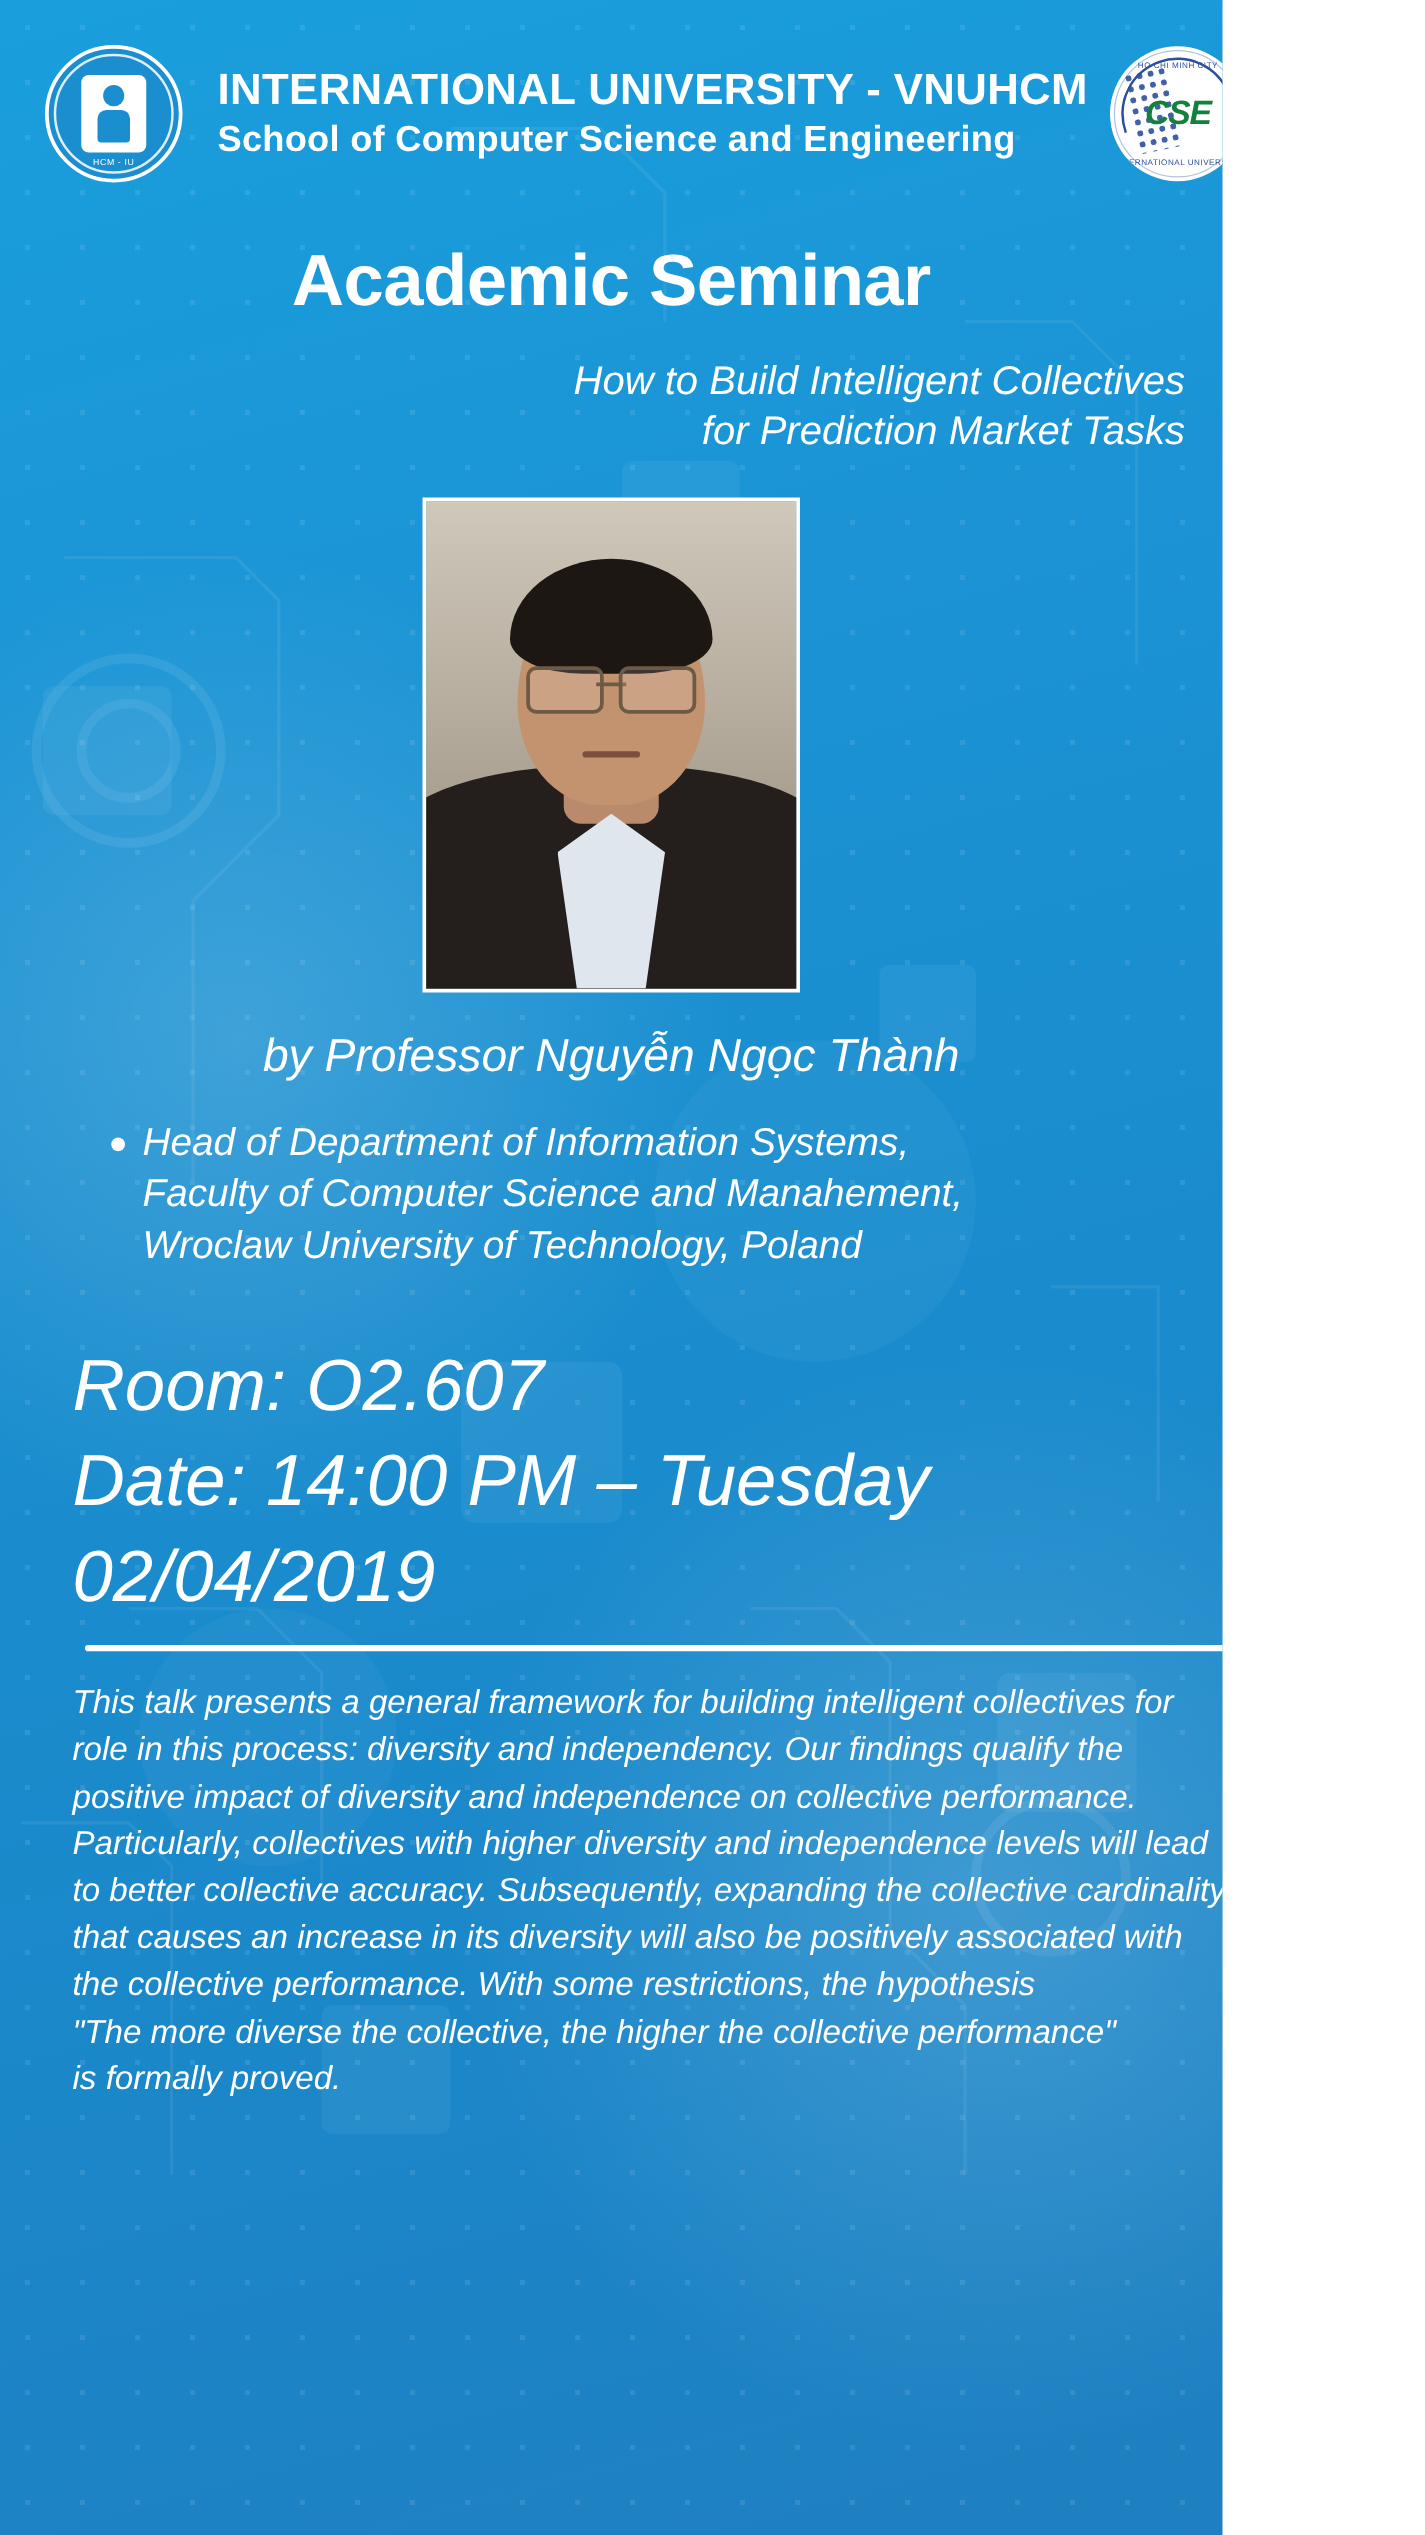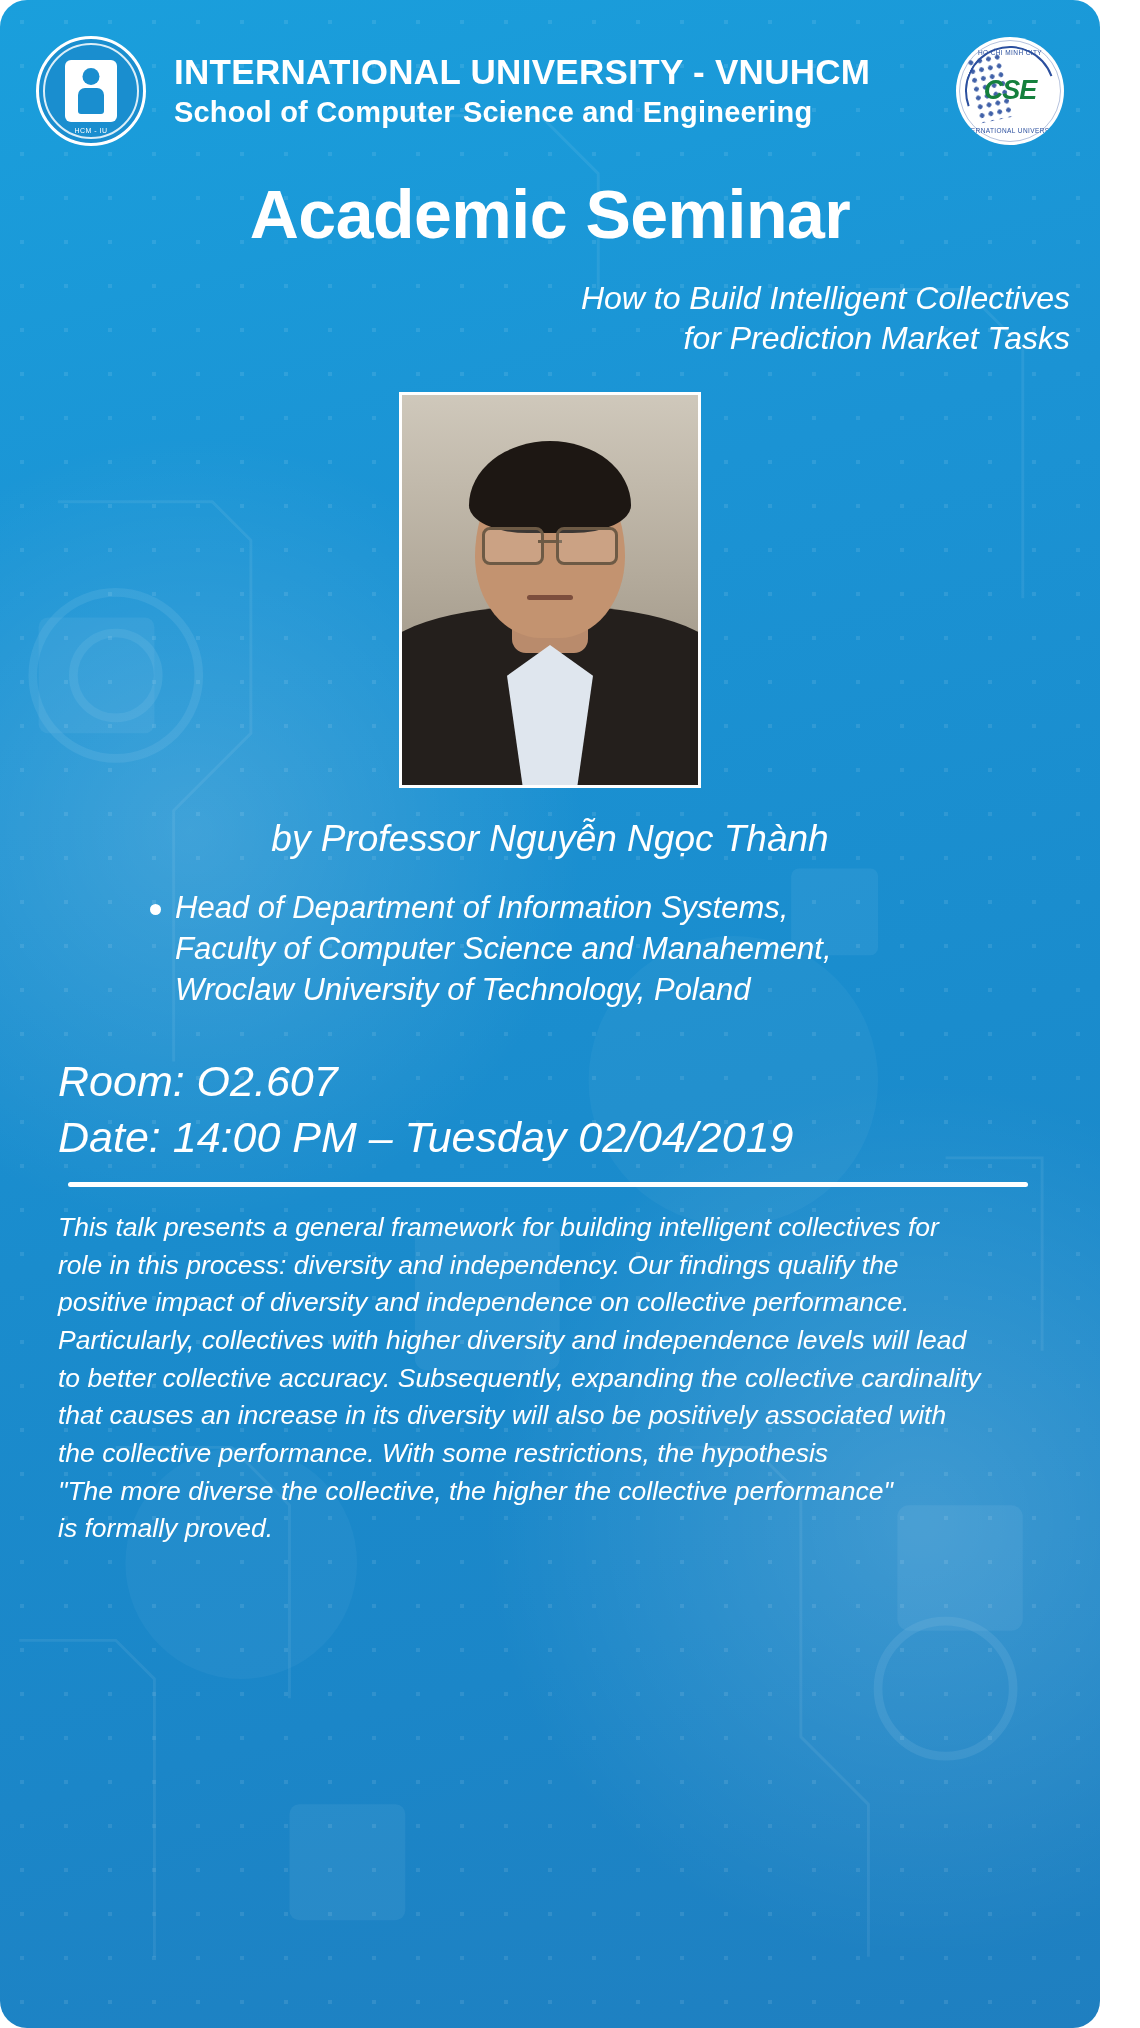--- a/index.html
+++ b/index.html
@@ -2,27 +2,26 @@
 <html><head>
 <meta charset="utf-8">
 <style>
   html, body {
     margin: 0;
     padding: 0;
     background: #ffffff;
   }
   .poster {
     position: relative;
-    width: 1100px;
+    width: 978px;
     height: 2028px;
     overflow: hidden;
     background: linear-gradient(165deg, #1a9fdc 0%, #1b93d4 28%, #1a8ccd 55%, #1b86c8 78%, #1f7fc0 100%);
     font-family: "Liberation Sans", sans-serif;
     color: #ffffff;
-    border-radius: 27px;
   }
 
   
   .bg-layer {
     position: absolute;
     inset: 0;
     pointer-events: none;
   }
   .dots {
     position: absolute;
@@ -190,22 +189,22 @@
     bottom: 11px;
   }
 
   
   .content {
     position: relative;
     padding: 0 30px;
     text-align: center;
   }
   .seminar-title {
-    margin-top: 34px;
-    font-size: 68px;
+    margin-top: 50px;
+    font-size: 58px;
     font-weight: bold;
     letter-spacing: -0.5px;
     line-height: 1;
   }
   .talk-title {
     margin-top: 30px;
     font-size: 32px;
     font-style: italic;
     line-height: 1.25;
     font-weight: 400;
@@ -336,23 +335,23 @@
     flex: 0 0 auto;
     width: 11px;
     height: 11px;
     border-radius: 50%;
     background: #ffffff;
     margin-top: 16px;
   }
   .bullet .lines div { white-space: nowrap; }
 
   .details {
-    margin: 42px 0 0 28px;
+    margin: 54px 0 0 28px;
     text-align: left;
-    font-size: 43px;
+    font-size: 58px;
     font-style: italic;
     font-weight: 400;
     line-height: 1.32;
   }
   .rule {
     margin: 16px 0 0 38px;
     width: 960px;
     height: 5px;
     background: #ffffff;
     border-radius: 3px;

